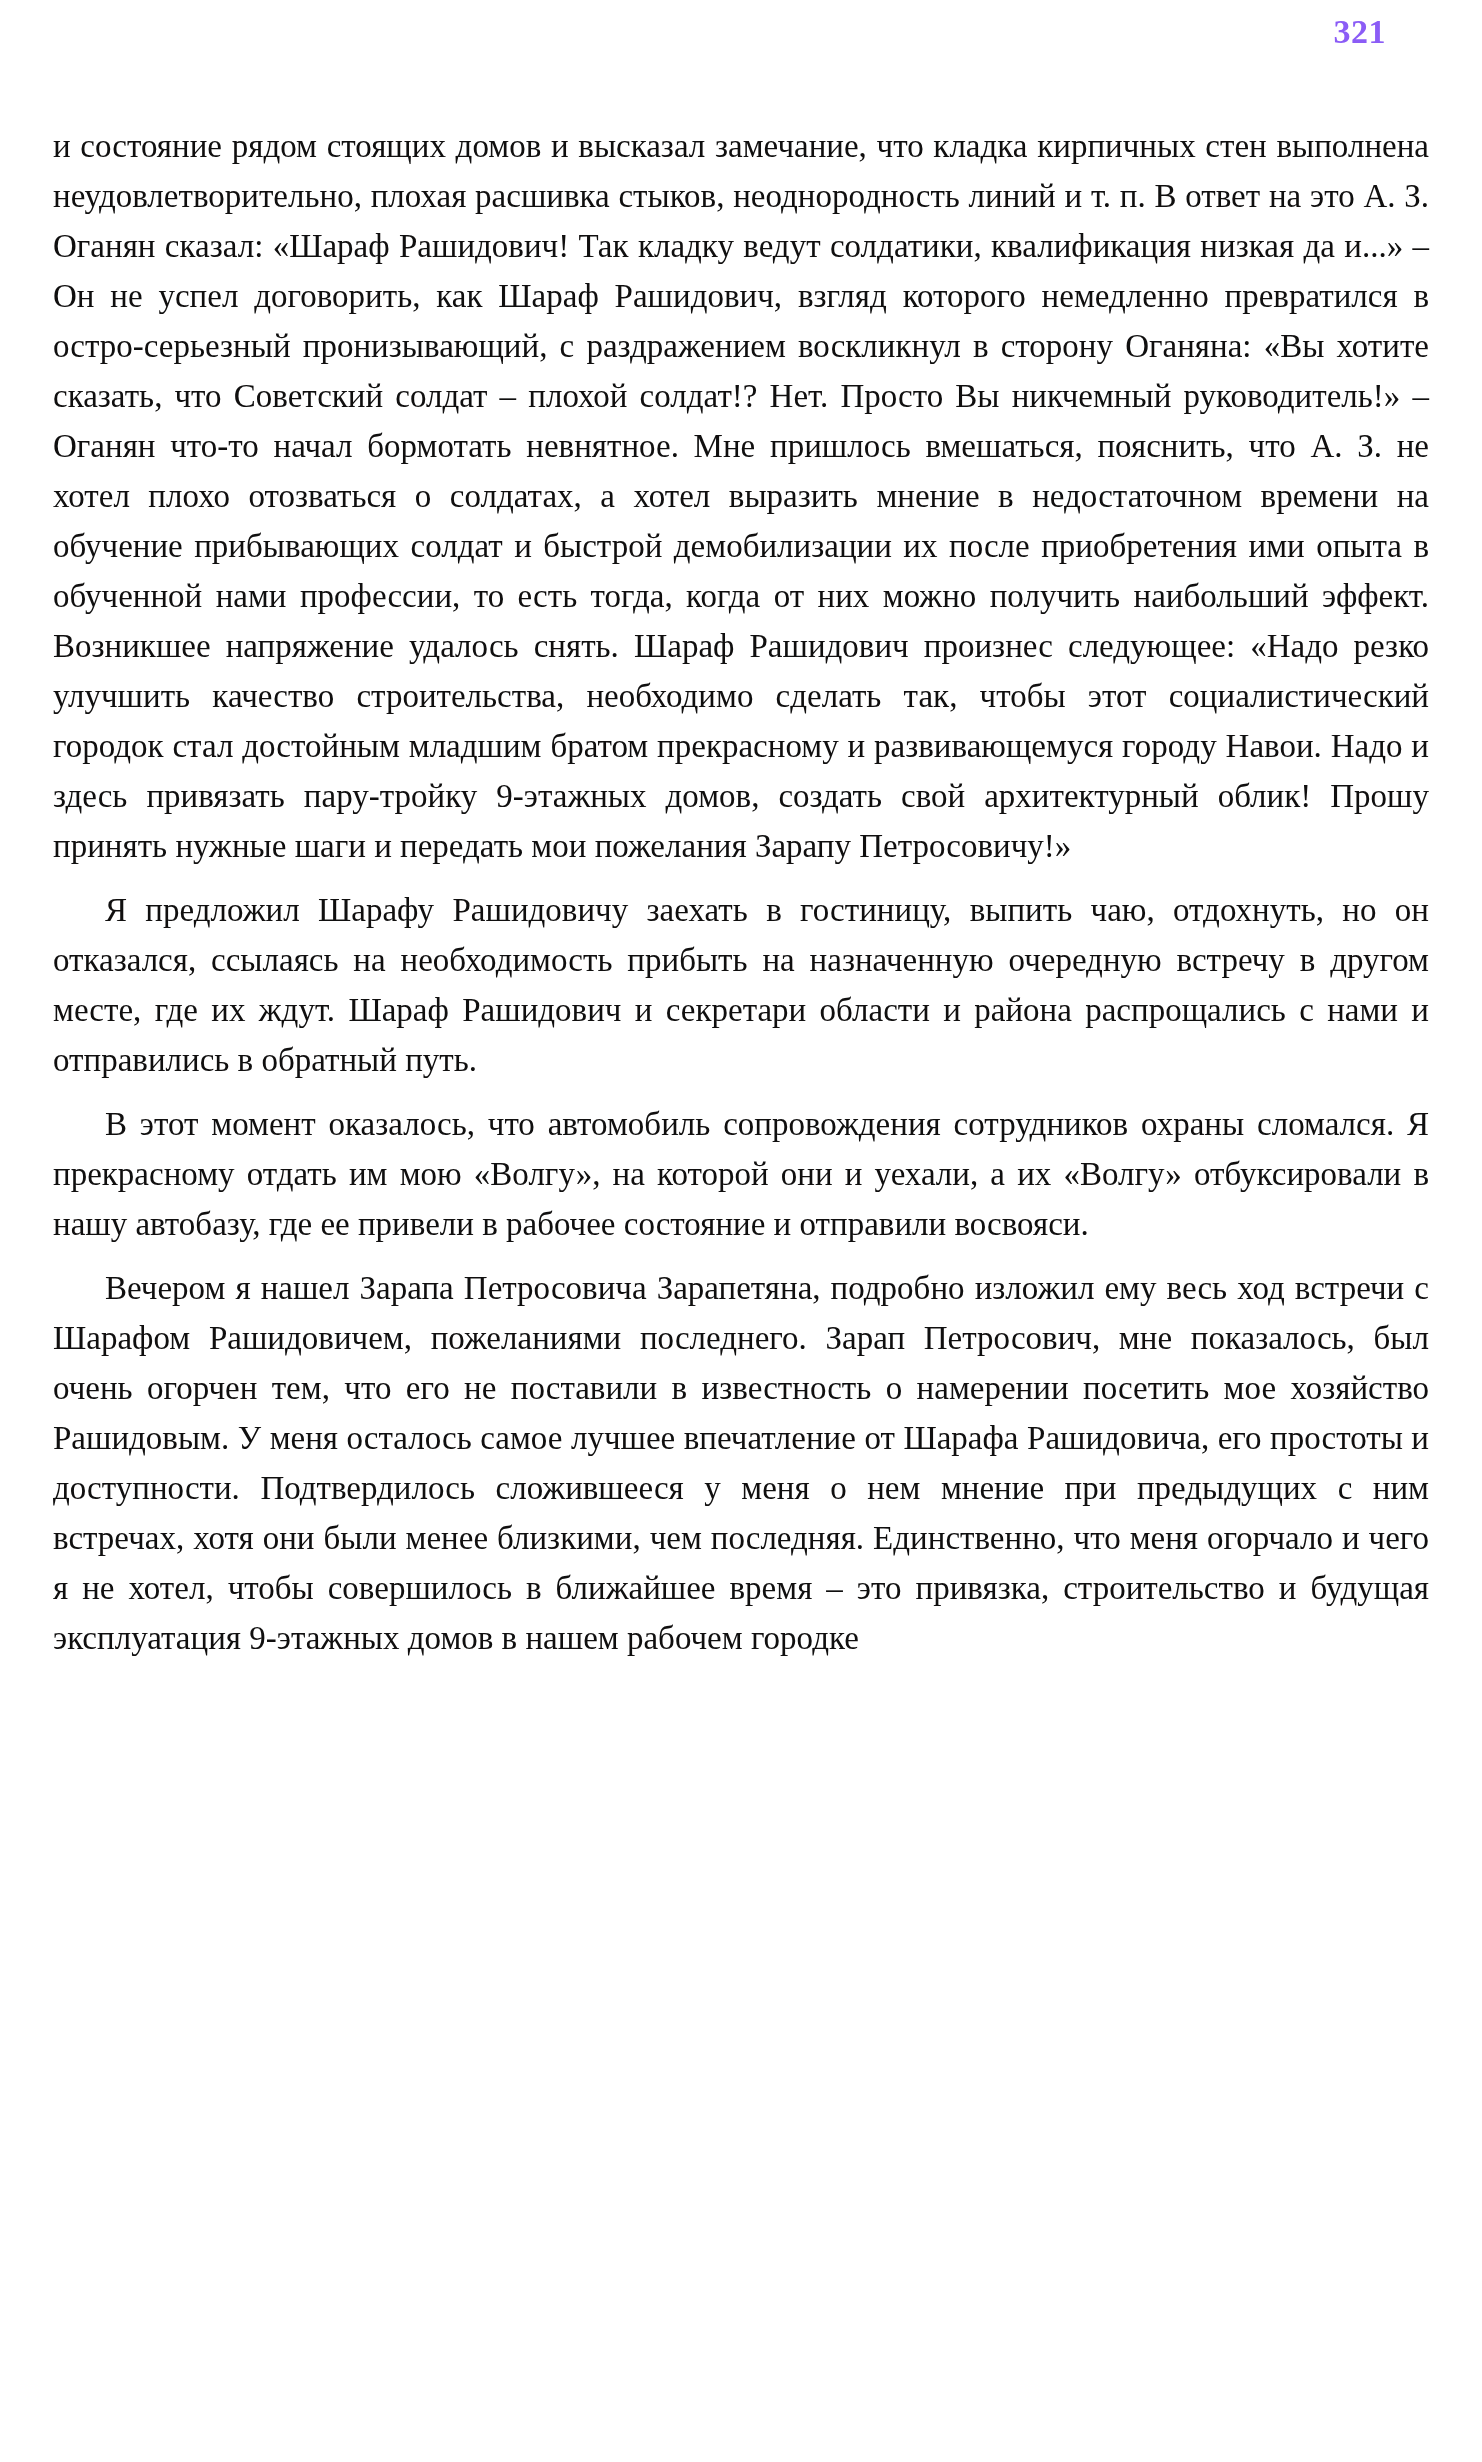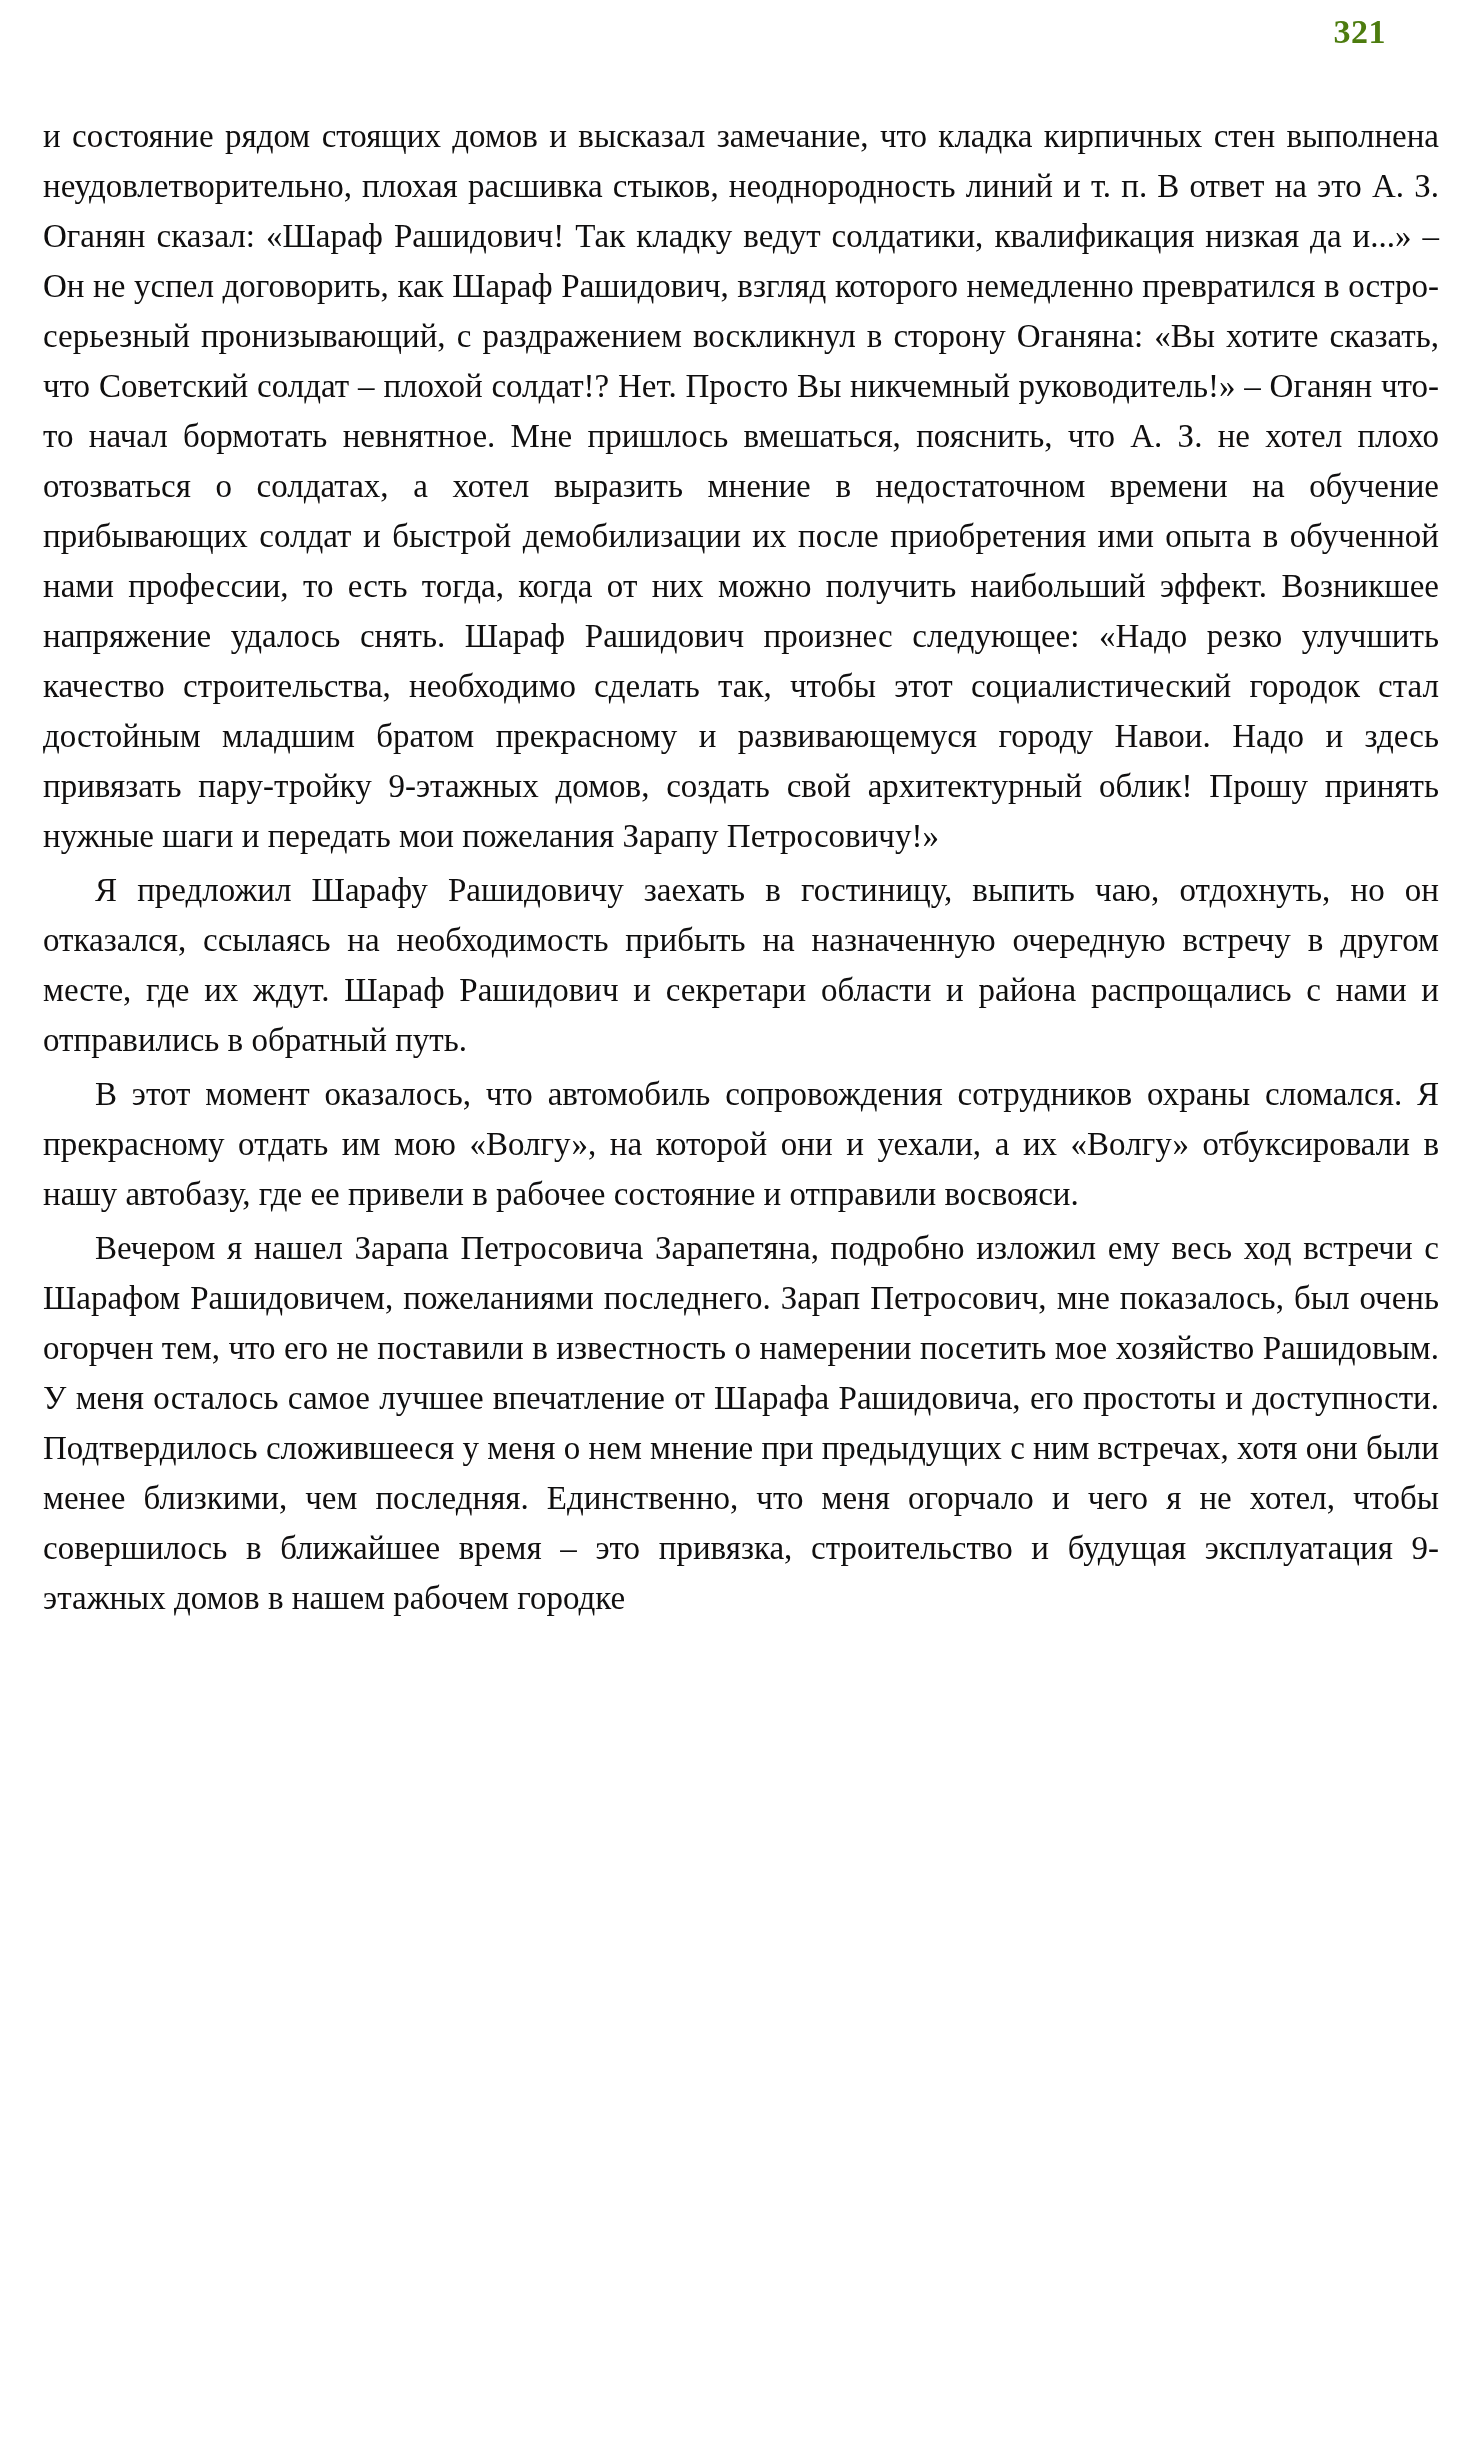--- a/index.html
+++ b/index.html
@@ -16,38 +16,38 @@
     padding: 0;
     overflow: hidden;
   }
   .page-number {
     position: absolute;
     top: 13px;
     right: 96px;
     font-family: "Liberation Serif", "DejaVu Serif", serif;
     font-size: 34px;
     font-weight: bold;
-    color: #4d7c0f;
+    color: #8b5cf6;
     letter-spacing: 0.5px;
   }
   .body-text {
     position: absolute;
     top: 107px;
     left: 39px;
     width: 1404px;
     font-family: "Liberation Serif", "DejaVu Serif", serif;
     font-size: 33px;
     line-height: 50px;
     color: #100f0f;
     text-align: justify;
     text-justify: inter-word;
     font-weight: 500;
   }
   .body-text p {
-    margin: 4px;
+    margin: 14px;
     padding: 0;
     text-indent: 0;
   }
   .body-text p.indent {
     text-indent: 52px;
   }
   .body-text p + p {
     margin-top: 0;
   }
 </style>

